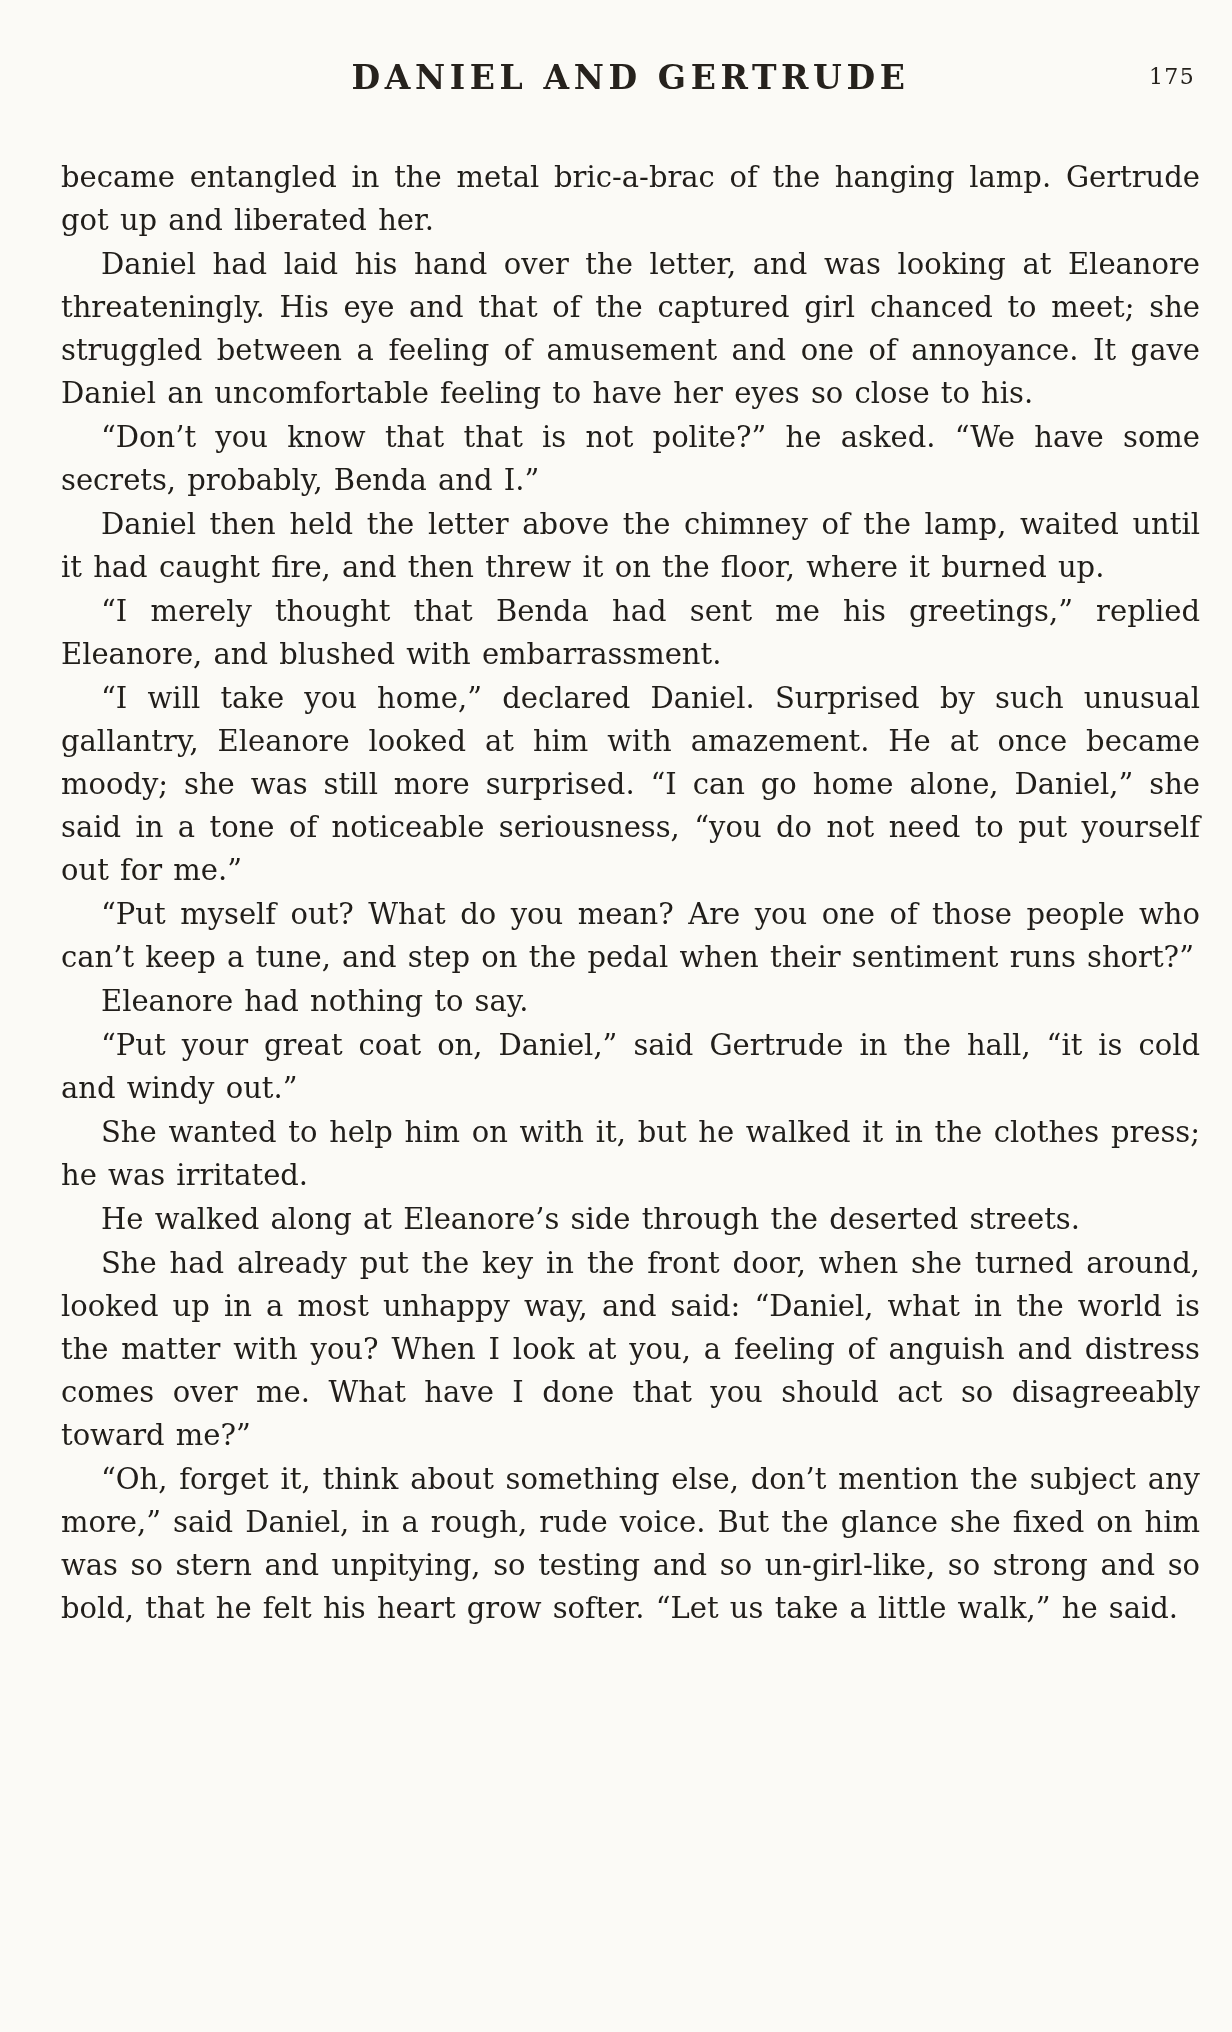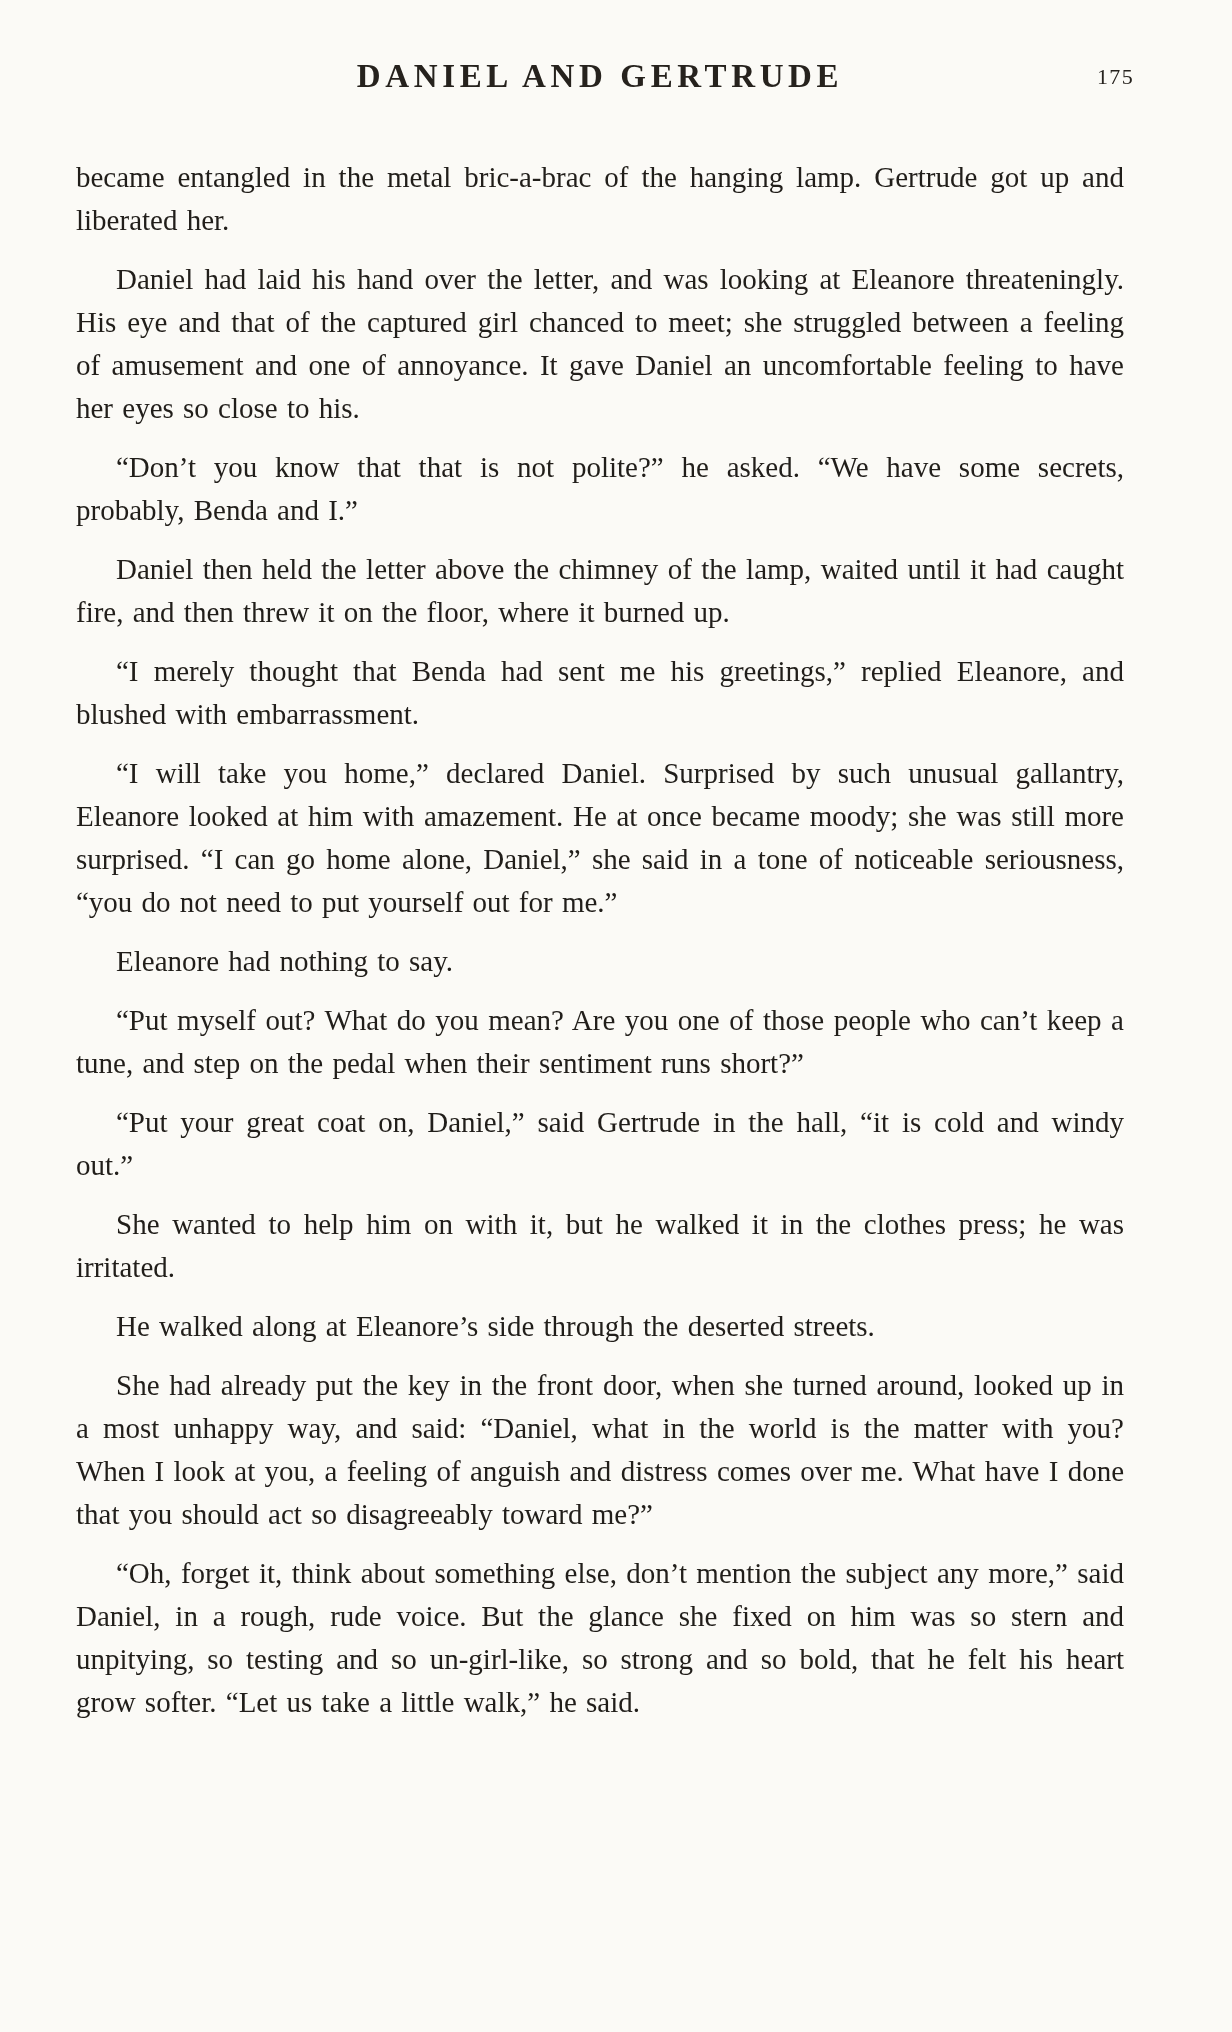--- a/index.html
+++ b/index.html
@@ -12,22 +12,21 @@
     min-height: 2032px;
     font-family: "DejaVu Serif", "Liberation Serif", serif;
     color: #211e1a;
     -webkit-font-smoothing: antialiased;
   }
   .page {
     box-sizing: border-box;
     width: 1232px;
     min-height: 2032px;
     background: #fbfaf6;
-    padding: 58px 92px 60px 60px;
-    font-family: Liberation Serif, serif;
+    padding: 58px 31px 60px 60px;
   }
   .page-header {
     position: relative;
     height: 52px;
     margin-bottom: 46px;
   }
   .page-header .title {
     margin: 0;
     text-align: center;
     font-size: 33px;
@@ -42,21 +41,21 @@
     font-size: 22px;
     letter-spacing: 0.06em;
     font-variant-numeric: oldstyle-nums;
     color: #26221d;
   }
   .page-body {
     font-size: 29px;
     line-height: 43px;
   }
   .para {
-    margin: 16px;
+    margin: 1px;
     text-align: justify;
     text-align-last: left;
     word-spacing: 2px;
     hyphens: none;
   }
   .para.indent {
     text-indent: 40px;
   }
   .para.space-before {
     margin-top: 8px;
@@ -70,21 +69,21 @@
     <h1 class="title">DANIEL AND GERTRUDE</h1>
     <span class="page-number">175</span>
   </header>
   <main class="page-body">
       <p class="para">became entangled in the metal bric-a-brac of the hanging lamp. Gertrude got up and liberated her.</p>
       <p class="para indent">Daniel had laid his hand over the letter, and was looking at Eleanore threateningly. His eye and that of the captured girl chanced to meet; she struggled between a feeling of amusement and one of annoyance. It gave Daniel an uncomfortable feeling to have her eyes so close to his.</p>
       <p class="para indent">“Don’t you know that that is not polite?” he asked. “We have some secrets, probably, Benda and I.”</p>
       <p class="para indent">Daniel then held the letter above the chimney of the lamp, waited until it had caught fire, and then threw it on the floor, where it burned up.</p>
       <p class="para indent">“I merely thought that Benda had sent me his greetings,” replied Eleanore, and blushed with embarrassment.</p>
       <p class="para indent">“I will take you home,” declared Daniel. Surprised by such unusual gallantry, Eleanore looked at him with amazement. He at once became moody; she was still more surprised. “I can go home alone, Daniel,” she said in a tone of noticeable seriousness, “you do not need to put yourself out for me.”</p>
+      <p class="para indent">“Put myself out? What do you mean? Are you one of those people who can’t keep a tune, and step on the pedal when their sentiment runs short?”</p>
       <p class="para indent">Eleanore had nothing to say.</p>
-      <p class="para indent">“Put myself out? What do you mean? Are you one of those people who can’t keep a tune, and step on the pedal when their sentiment runs short?”</p>
       <p class="para indent">“Put your great coat on, Daniel,” said Gertrude in the hall, “it is cold and windy out.”</p>
       <p class="para indent">She wanted to help him on with it, but he walked it in the clothes press; he was irritated.</p>
       <p class="para indent">He walked along at Eleanore’s side through the deserted streets.</p>
       <p class="para indent">She had already put the key in the front door, when she turned around, looked up in a most unhappy way, and said: “Daniel, what in the world is the matter with you? When I look at you, a feeling of anguish and distress comes over me. What have I done that you should act so disagreeably toward me?”</p>
       <p class="para indent">“Oh, forget it, think about something else, don’t mention the subject any more,” said Daniel, in a rough, rude voice. But the glance she fixed on him was so stern and unpitying, so testing and so un-girl-like, so strong and so bold, that he felt his heart grow softer. “Let us take a little walk,” he said.</p>
     </main>
 </div>
 
 </body></html>

